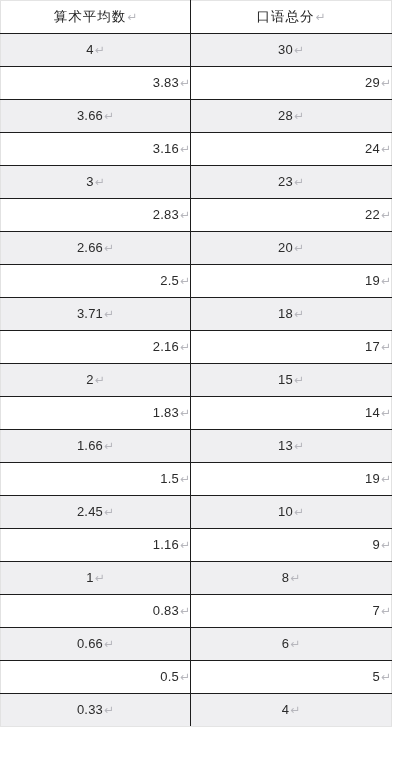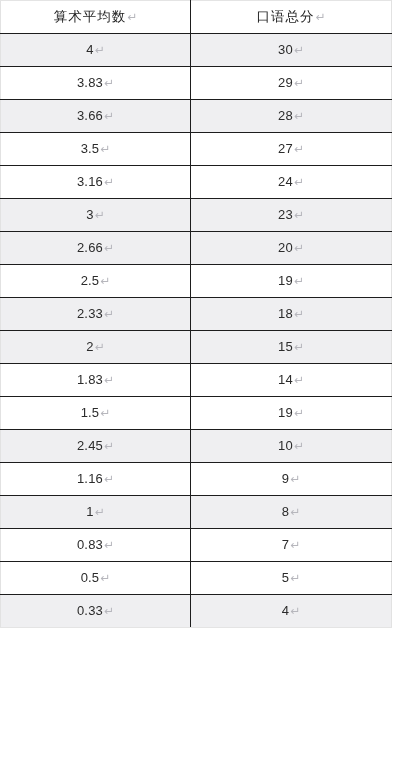--- a/index.html
+++ b/index.html
@@ -71,20 +71,21 @@
     font-size: 13.5px;
     color: #1f1f1f;
     border-top: 1px solid #e4e4e4;
   }
 
   table.score-table tbody tr.row-shaded td {
     background: #efeff1;
   }
   table.score-table tbody tr.row-plain td {
     background: #ffffff;
+    text-align: right;
   }
 
   table.score-table tbody tr:last-child td {
     border-bottom: 1px solid #e4e4e4;
   }
 
   .pilcrow {
     color: #b7b7bd;
     font-size: 12px;
     padding-left: 1px;
@@ -119,70 +120,82 @@
       </tr>
       <tr class="row-plain">
         <td class="cell-avg"><span class="cell-text">3.83</span><span class="pilcrow">↵</span></td>
         <td class="cell-total"><span class="cell-text">29</span><span class="pilcrow">↵</span></td>
       </tr>
       <tr class="row-shaded">
         <td class="cell-avg"><span class="cell-text">3.66</span><span class="pilcrow">↵</span></td>
         <td class="cell-total"><span class="cell-text">28</span><span class="pilcrow">↵</span></td>
       </tr>
       <tr class="row-plain">
-        <td class="cell-avg"><span class="cell-text">3.5</span><span class="pilcrow">↵</span></td>
-        <td class="cell-total"><span class="cell-text">27</span><span class="pilcrow">↵</span></td>
-      </tr>
-      <tr class="row-plain">
         <td class="cell-avg"><span class="cell-text">3.16</span><span class="pilcrow">↵</span></td>
         <td class="cell-total"><span class="cell-text">24</span><span class="pilcrow">↵</span></td>
       </tr>
       <tr class="row-shaded">
         <td class="cell-avg"><span class="cell-text">3</span><span class="pilcrow">↵</span></td>
         <td class="cell-total"><span class="cell-text">23</span><span class="pilcrow">↵</span></td>
       </tr>
+      <tr class="row-plain">
+        <td class="cell-avg"><span class="cell-text">2.83</span><span class="pilcrow">↵</span></td>
+        <td class="cell-total"><span class="cell-text">22</span><span class="pilcrow">↵</span></td>
+      </tr>
       <tr class="row-shaded">
         <td class="cell-avg"><span class="cell-text">2.66</span><span class="pilcrow">↵</span></td>
         <td class="cell-total"><span class="cell-text">20</span><span class="pilcrow">↵</span></td>
       </tr>
       <tr class="row-plain">
         <td class="cell-avg"><span class="cell-text">2.5</span><span class="pilcrow">↵</span></td>
         <td class="cell-total"><span class="cell-text">19</span><span class="pilcrow">↵</span></td>
       </tr>
       <tr class="row-shaded">
-        <td class="cell-avg"><span class="cell-text">2.33</span><span class="pilcrow">↵</span></td>
+        <td class="cell-avg"><span class="cell-text">3.71</span><span class="pilcrow">↵</span></td>
         <td class="cell-total"><span class="cell-text">18</span><span class="pilcrow">↵</span></td>
+      </tr>
+      <tr class="row-plain">
+        <td class="cell-avg"><span class="cell-text">2.16</span><span class="pilcrow">↵</span></td>
+        <td class="cell-total"><span class="cell-text">17</span><span class="pilcrow">↵</span></td>
       </tr>
       <tr class="row-shaded">
         <td class="cell-avg"><span class="cell-text">2</span><span class="pilcrow">↵</span></td>
         <td class="cell-total"><span class="cell-text">15</span><span class="pilcrow">↵</span></td>
       </tr>
       <tr class="row-plain">
         <td class="cell-avg"><span class="cell-text">1.83</span><span class="pilcrow">↵</span></td>
         <td class="cell-total"><span class="cell-text">14</span><span class="pilcrow">↵</span></td>
       </tr>
+      <tr class="row-shaded">
+        <td class="cell-avg"><span class="cell-text">1.66</span><span class="pilcrow">↵</span></td>
+        <td class="cell-total"><span class="cell-text">13</span><span class="pilcrow">↵</span></td>
+      </tr>
       <tr class="row-plain">
         <td class="cell-avg"><span class="cell-text">1.5</span><span class="pilcrow">↵</span></td>
         <td class="cell-total"><span class="cell-text">19</span><span class="pilcrow">↵</span></td>
       </tr>
       <tr class="row-shaded">
         <td class="cell-avg"><span class="cell-text">2.45</span><span class="pilcrow">↵</span></td>
         <td class="cell-total"><span class="cell-text">10</span><span class="pilcrow">↵</span></td>
       </tr>
       <tr class="row-plain">
         <td class="cell-avg"><span class="cell-text">1.16</span><span class="pilcrow">↵</span></td>
         <td class="cell-total"><span class="cell-text">9</span><span class="pilcrow">↵</span></td>
       </tr>
       <tr class="row-shaded">
         <td class="cell-avg"><span class="cell-text">1</span><span class="pilcrow">↵</span></td>
         <td class="cell-total"><span class="cell-text">8</span><span class="pilcrow">↵</span></td>
       </tr>
       <tr class="row-plain">
         <td class="cell-avg"><span class="cell-text">0.83</span><span class="pilcrow">↵</span></td>
         <td class="cell-total"><span class="cell-text">7</span><span class="pilcrow">↵</span></td>
+      </tr>
+      <tr class="row-shaded">
+        <td class="cell-avg"><span class="cell-text">0.66</span><span class="pilcrow">↵</span></td>
+        <td class="cell-total"><span class="cell-text">6</span><span class="pilcrow">↵</span></td>
       </tr>
       <tr class="row-plain">
         <td class="cell-avg"><span class="cell-text">0.5</span><span class="pilcrow">↵</span></td>
         <td class="cell-total"><span class="cell-text">5</span><span class="pilcrow">↵</span></td>
       </tr>
       <tr class="row-shaded">
         <td class="cell-avg"><span class="cell-text">0.33</span><span class="pilcrow">↵</span></td>
         <td class="cell-total"><span class="cell-text">4</span><span class="pilcrow">↵</span></td>
       </tr>
 

